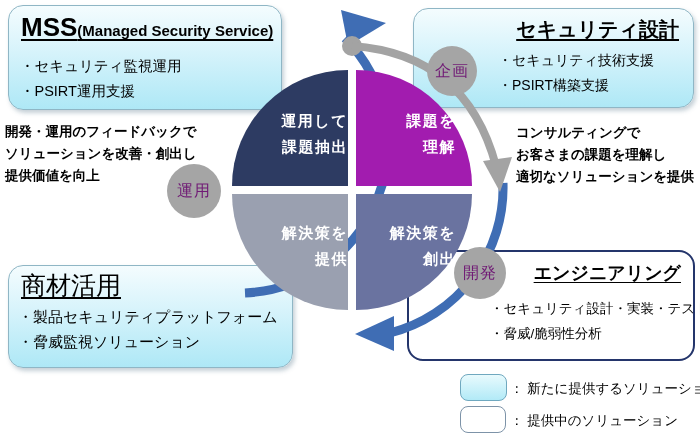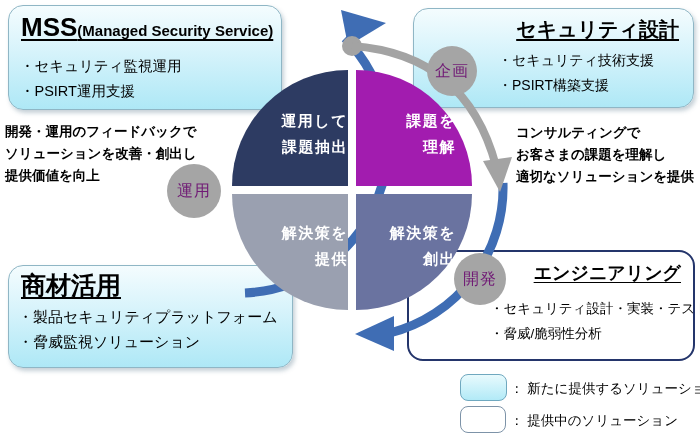--- a/index.html
+++ b/index.html
@@ -20,21 +20,21 @@
   }
   .box-mss      { left:8px;   top:5px;   width:274px; height:105px; }
   .box-consult  { left:413px; top:8px;   width:281px; height:100px; }
   .box-product  { left:8px;   top:265px; width:285px; height:103px; }
   .box-eng      { left:407px; top:250px; width:288px; height:111px; }
 
   .title { position:absolute; text-decoration:underline; text-underline-offset:3px; white-space:nowrap; }
   .mss-title     { left:12px; top:6px; font-size:26px; font-weight:600; }
   .mss-title .sub{ font-size:15px; font-weight:600; }
   .consult-title { right:14px; top:7px; font-size:20px; font-weight:700; }
-  .product-title { left:12px; top:3px; font-size:25px; font-weight:700; }
+  .product-title { left:12px; top:3px; font-size:25px; font-weight:400; }
   .eng-title     { right:12px; top:9px; font-size:18px; font-weight:700; }
 
   .bullets { position:absolute; white-space:nowrap; }
   .bullets div { line-height:25px; }
   .mss-bullets     { left:11px;  top:48px; font-size:14.5px; }
   .consult-bullets { left:84px;  top:39px; font-size:14px; }
   .product-bullets { left:9px;   top:38px; font-size:15px; }
   .eng-bullets     { left:81px;  top:44px; font-size:13.5px; }
 
   
@@ -53,21 +53,21 @@
   .q-br { left:356px; top:194px; background:#6a73a0; border-bottom-right-radius:100%; padding-right:16px; padding-bottom:12px; }
 
   
   .phase {
     position:absolute; border-radius:50%; background:#a5a5a5; color:#701a75;
     display:flex; align-items:center; justify-content:center;
     font-size:16px; letter-spacing:1px;
   }
   .phase-plan    { left:427px; top:46px;  width:50px; height:50px; }
   .phase-operate { left:167px; top:164px; width:54px; height:54px; }
-  .phase-develop { left:454px; top:253px; width:52px; height:52px;text-align:right; }
+  .phase-develop { left:454px; top:247px; width:52px; height:52px;text-align:right; }
 
   
   .note { position:absolute; font-weight:700; font-size:13.5px; line-height:22px; white-space:nowrap; }
   .note-left  { left:5px;   top:121px; }
   .note-right { left:516px; top:122px; }
 
   
   .legend-swatch { position:absolute; box-sizing:border-box; border-radius:8px; }
   .swatch-new {
     left:460px; top:374px; width:47px; height:27px;

